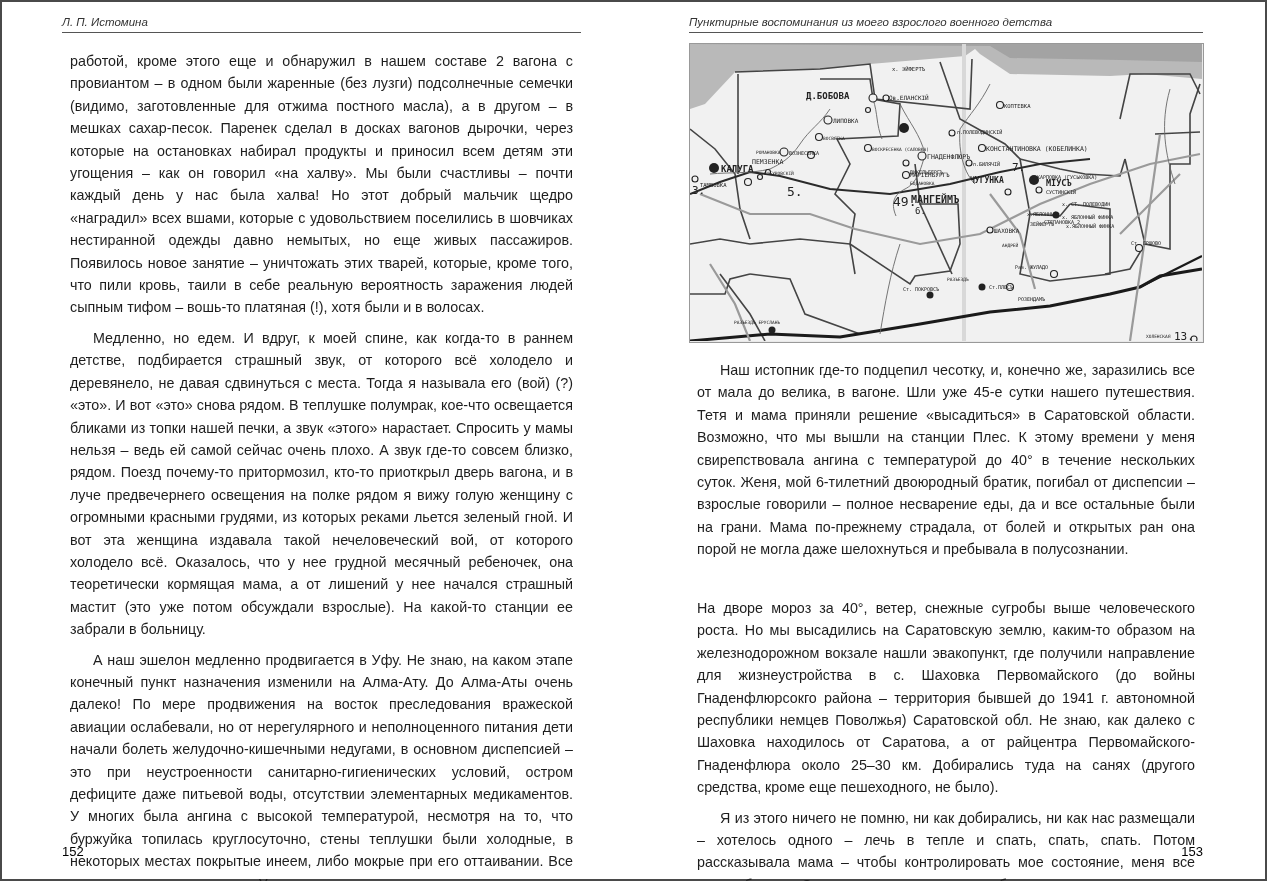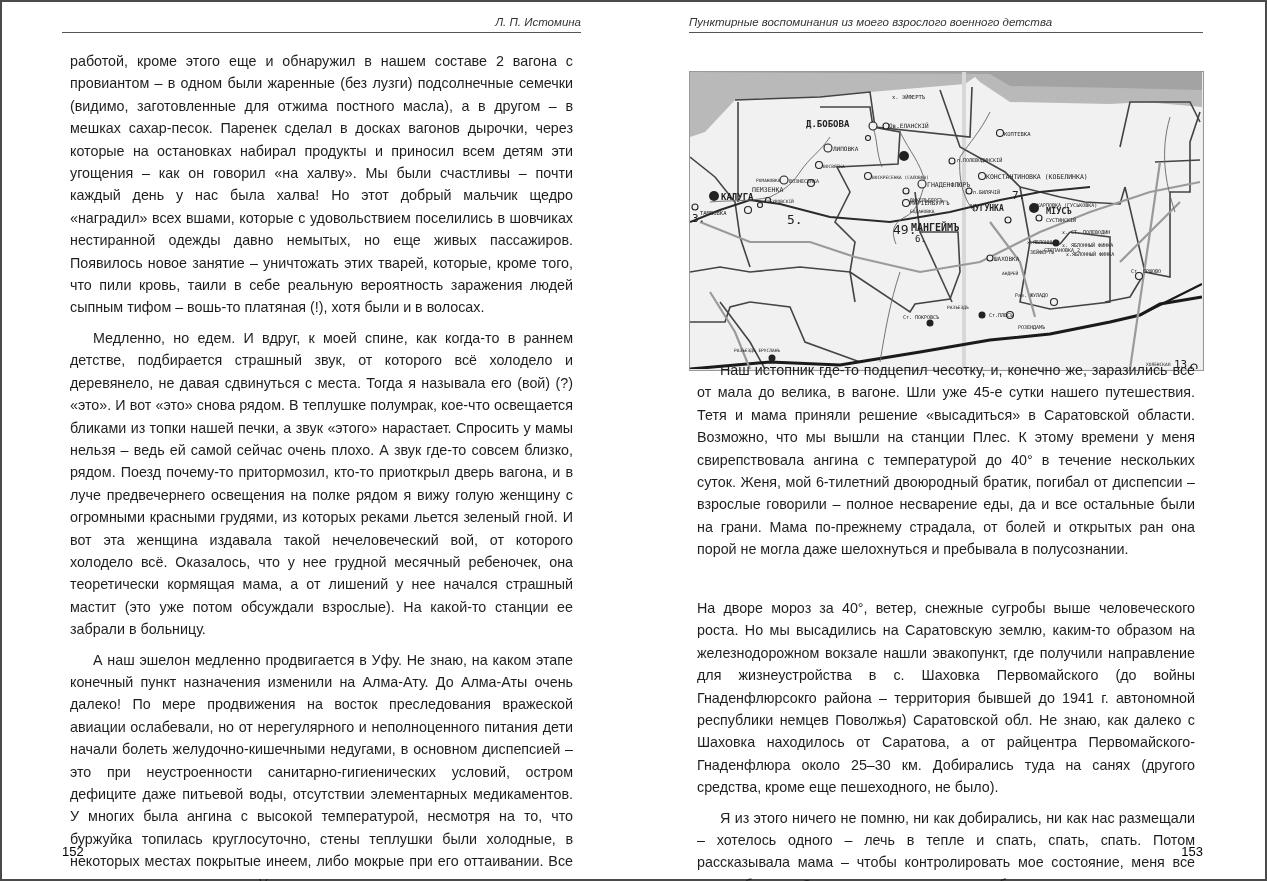--- a/index.html
+++ b/index.html
@@ -19,21 +19,21 @@
   .page { position: absolute; top: 0; height: 877px; }
   .page.left { left: 0; width: 633px; }
   .page.right { left: 633px; width: 632px; }
 
   .running-head {
     position: absolute; top: 14px;
     font-size: 11.5px; font-style: italic; color: #333;
     border-bottom: 1.5px solid #555;
     padding-bottom: 4px;
   }
-  .left .running-head { left: 60px; width: 519px; text-align: right; }
+  .left .running-head { left: 60px; width: 519px; text-align: left; }
   .right .running-head { left: 54px; width: 514px; text-align: left; font-style: italic; }
 
   .body-text {
     position: absolute;
     font-size: 14.3px;
     line-height: 22.4px;
     text-align: justify;
     color: #1e1e1e;
   }
   .left .body-text { left: 60px; width: 519px; top: 40px; }
@@ -54,21 +54,20 @@
   }
   .left .page-number { left: 60px; }
   .right .page-number { right: 64px; }
 
   .map {
     position: absolute; left: 54px; top: 41px; width: 515px; height: 300px;
     border: 1.5px solid #999;
     box-sizing: border-box;
     background: #e9e9e9;
     overflow: hidden;
-    margin-top: 28px;
   }
   .map svg { display: block; }
   .map text { font-family: "DejaVu Sans Mono", monospace; fill: #222; }
 </style>
 </head>
 <body>
 
 <div class="spread">
 
   <div class="page left">

